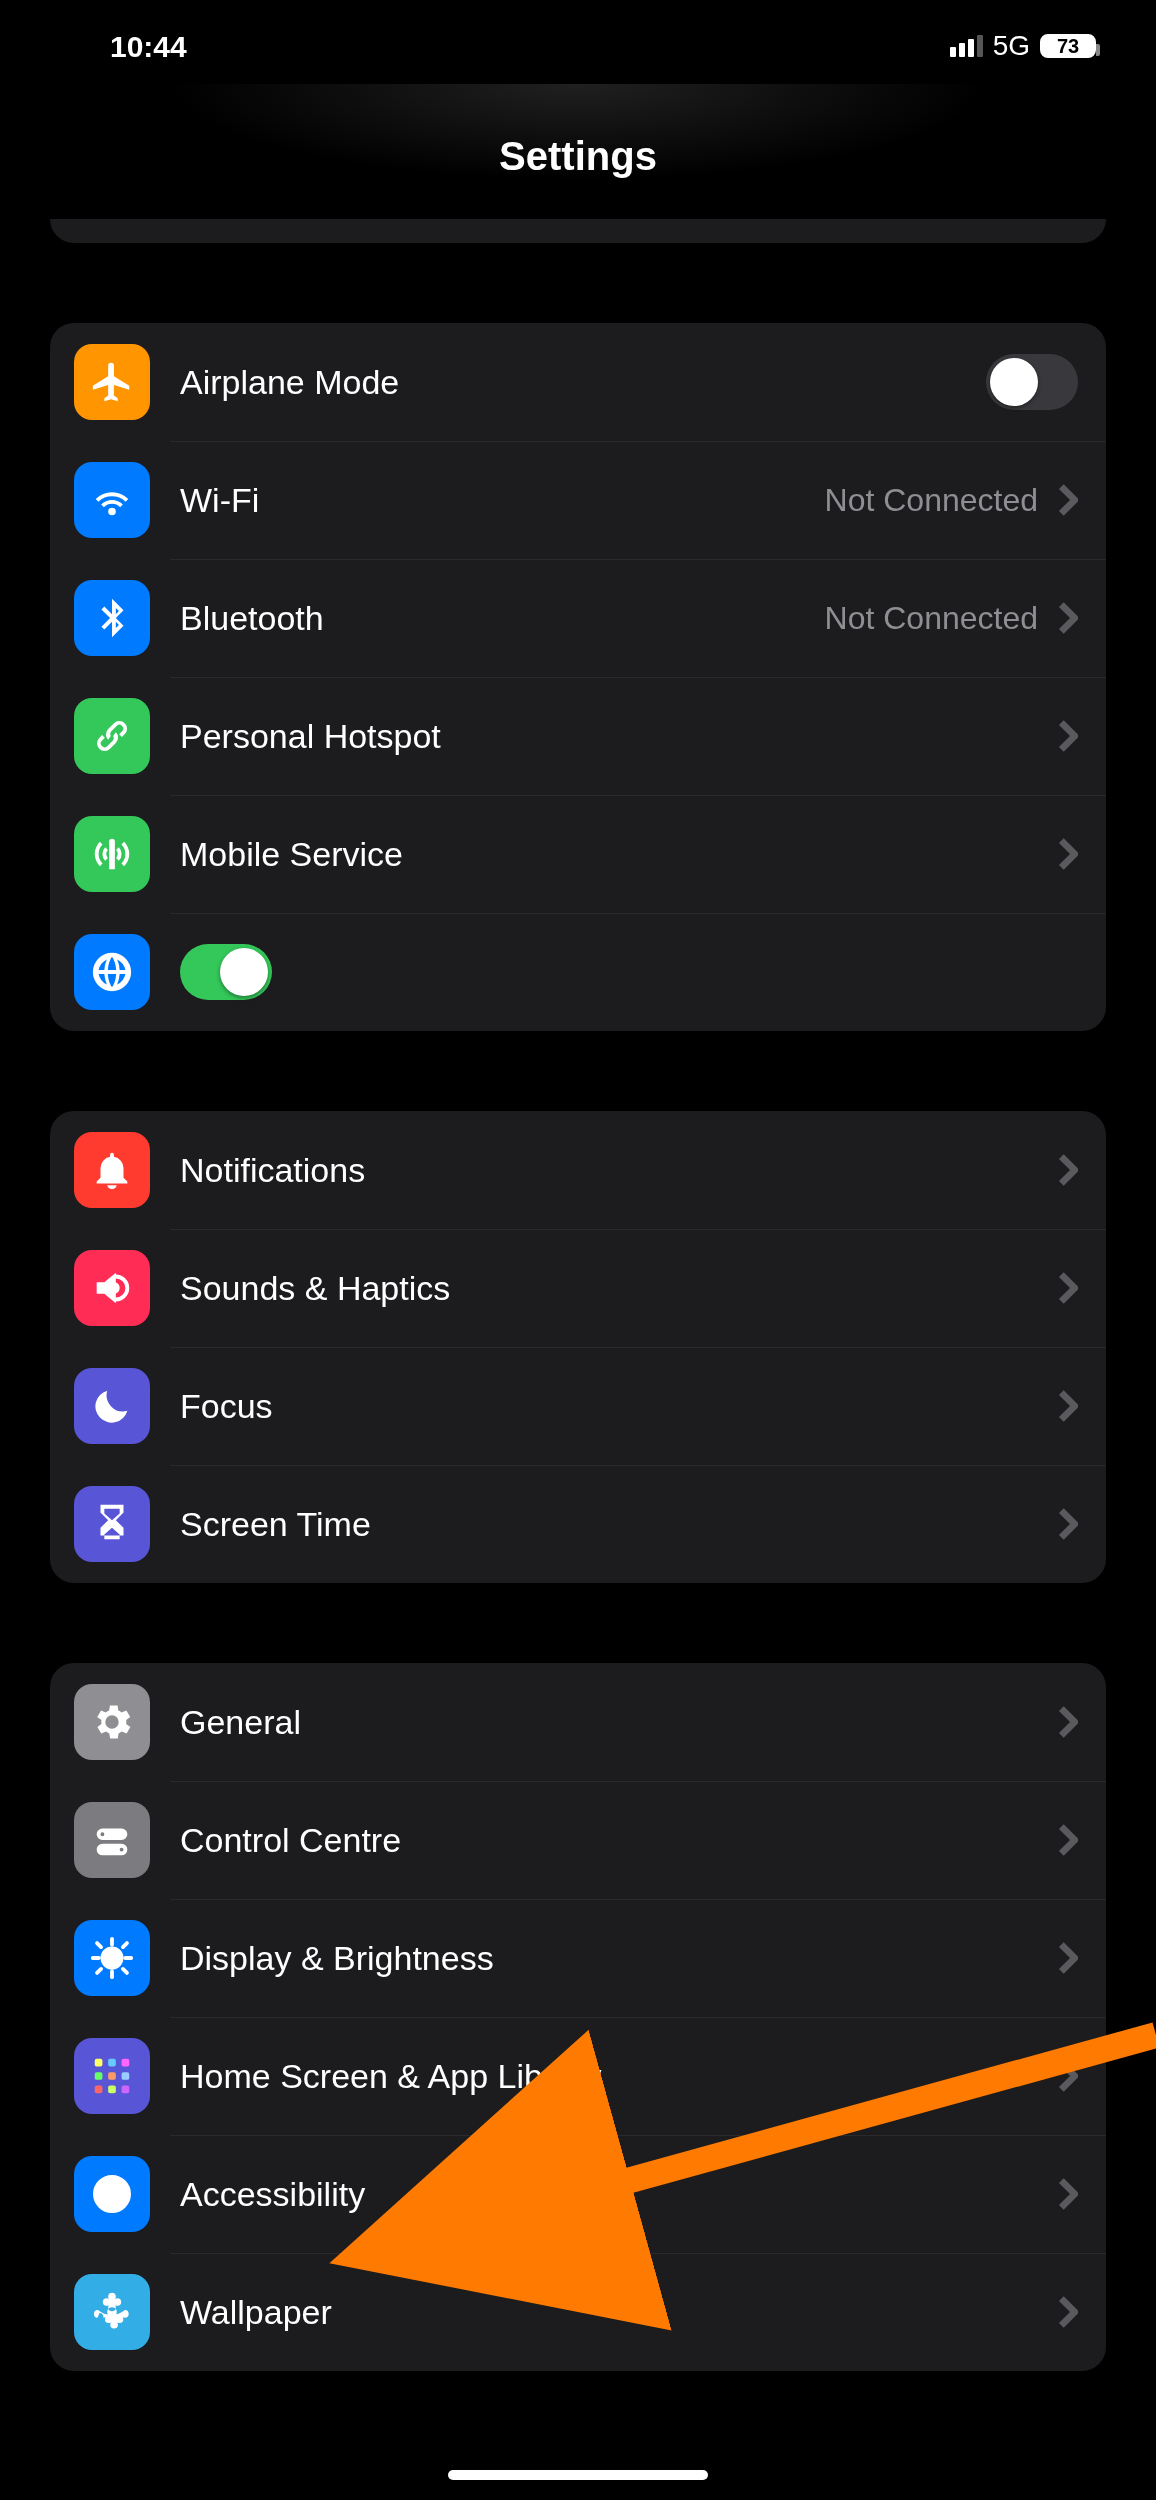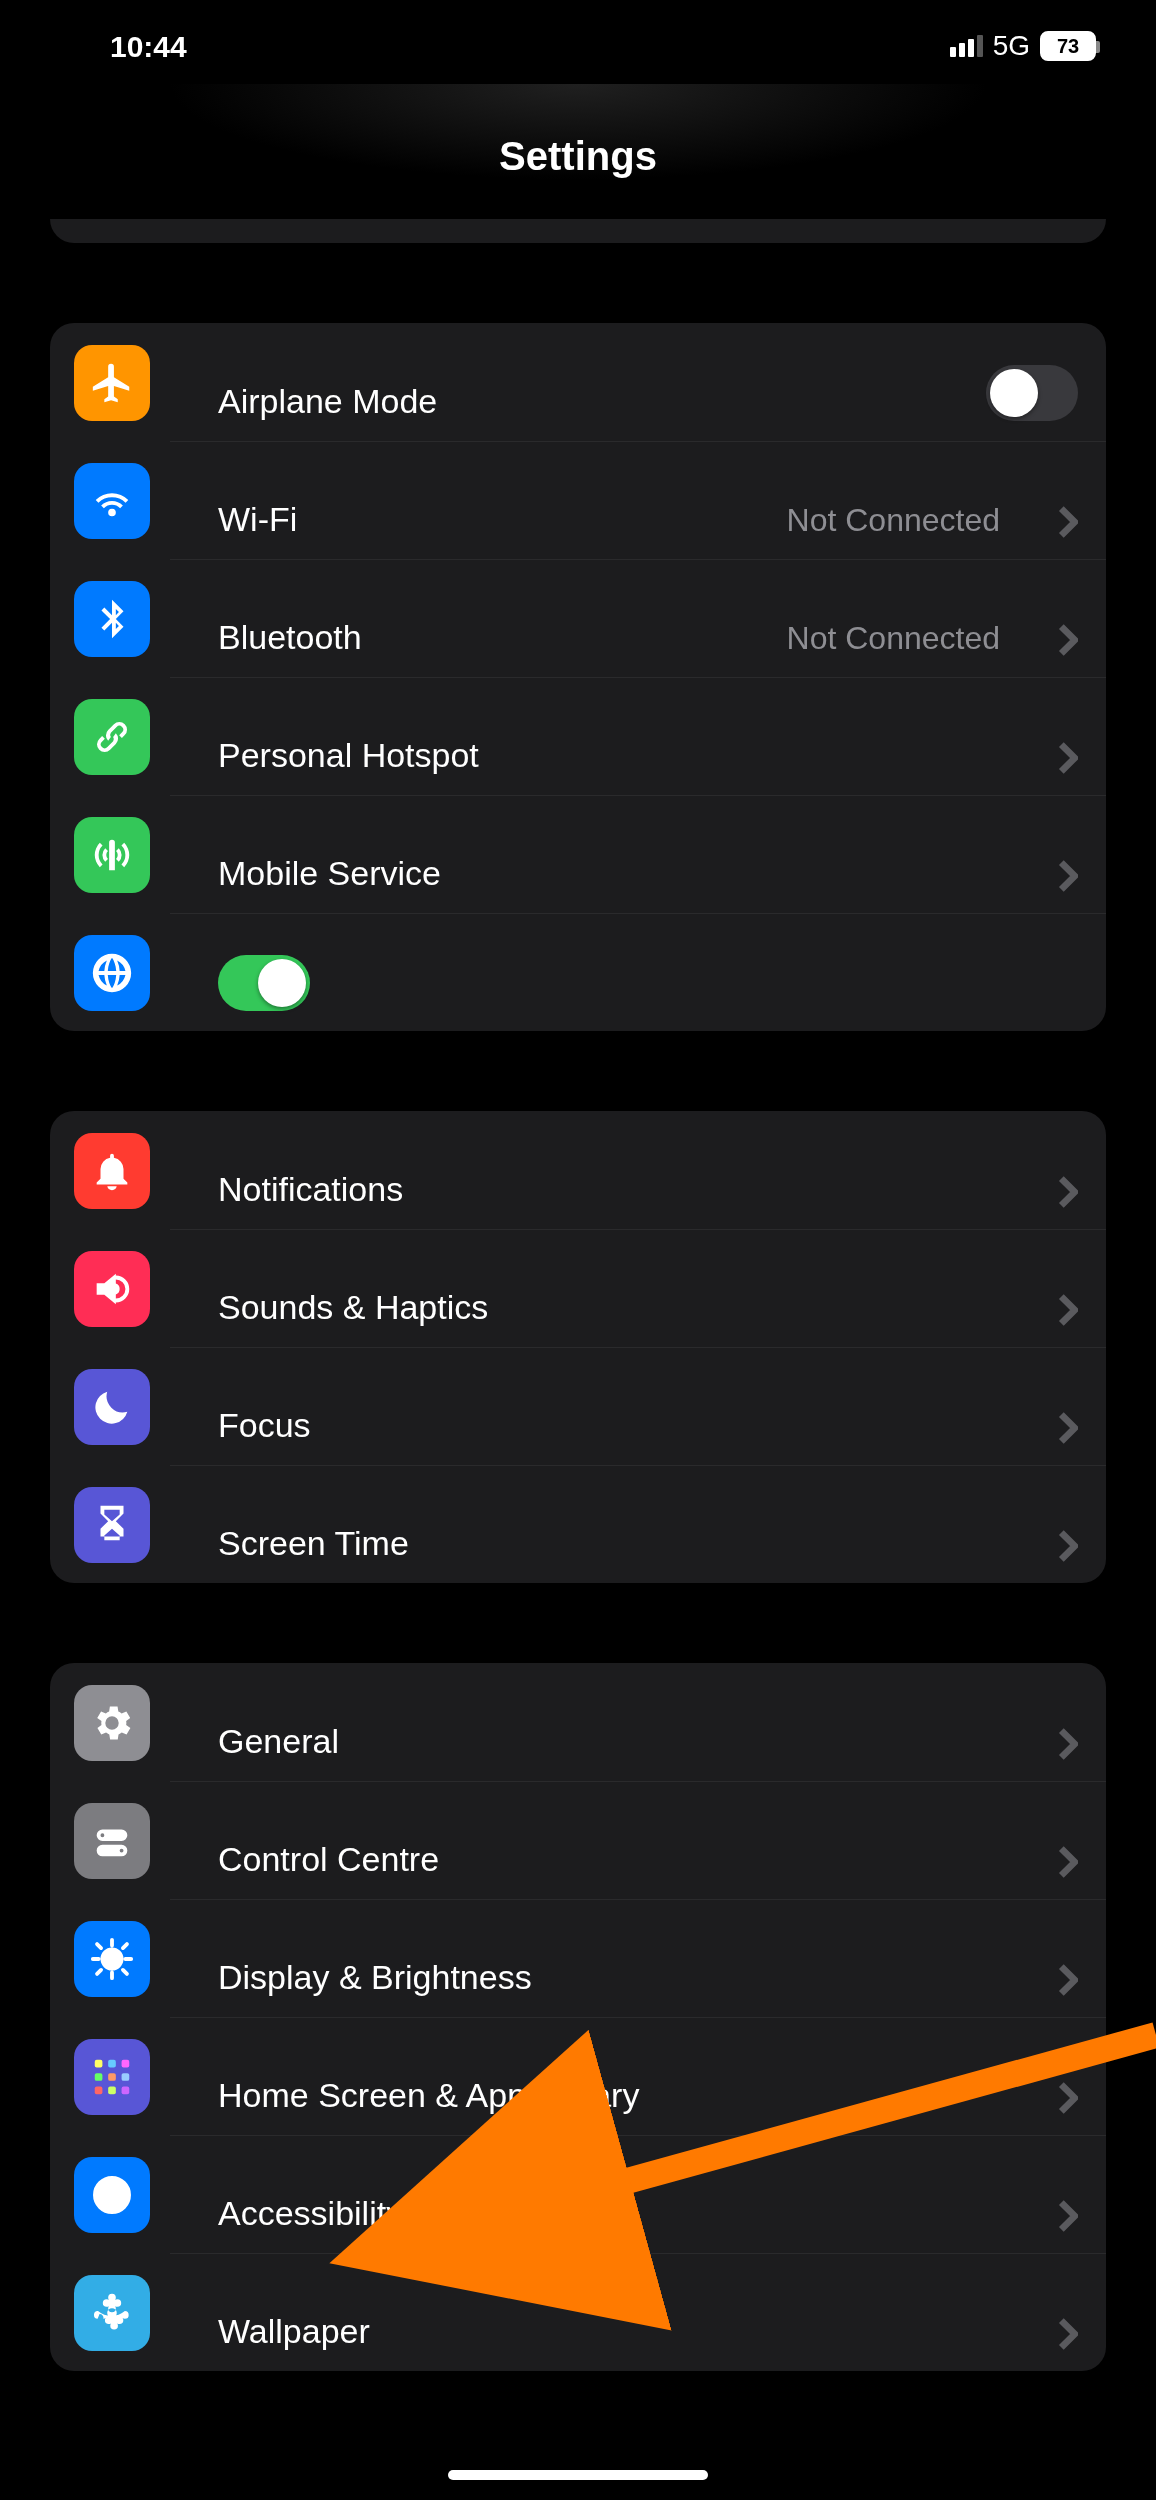--- a/index.html
+++ b/index.html
@@ -26,21 +26,21 @@
     .signal-bars { display: inline-flex; align-items: flex-end; gap: 3px; }
     .signal-bars span { width: 6px; background: #fff; border-radius: 1px; }
     .signal-bars span:nth-child(1){height:10px}
     .signal-bars span:nth-child(2){height:14px}
     .signal-bars span:nth-child(3){height:18px}
     .signal-bars span:nth-child(4){height:22px; background:#555}
     .net-type { font-size: 28px; font-weight: 500; }
     .battery {
       display: inline-flex; align-items: center;
       border: 2px solid #fff; border-radius: 8px;
-      padding: 0; width: 56px; height: 30px; position: relative;
+      padding: 0; width: 56px; height: 24px; position: relative;
       background: #fff;
     }
     .battery .pct {
       position: absolute; left:50%; top:50%; transform:translate(-50%,-50%);
       font-size: 20px; color:#000; font-weight:600;
     }
     .battery::after{
       content:''; position:absolute; right:-6px; top:8px;
       width:4px; height:12px; background:#888; border-radius:0 2px 2px 0;
     }
@@ -63,25 +63,24 @@
 
     
     .group {
       margin: 0 50px 80px 50px;
       background: #1c1c1e;
       border-radius: 24px;
       overflow: hidden;
     }
     .row {
       display: flex;
-      align-items: flex-end;
+      align-items: center;
       min-height: 118px;
       padding: 20px 28px 20px 24px;
       position: relative;
-      gap: 38px;
     }
     .row + .row::before {
       content:''; position:absolute; top:0; left:120px; right:0;
       height:1px; background:#2a2a2c;
     }
 
     .icon-wrap {
       width: 76px; height: 76px; border-radius: 18px;
       display:flex; align-items:center; justify-content:center;
       flex-shrink:0; margin-right: 30px;

